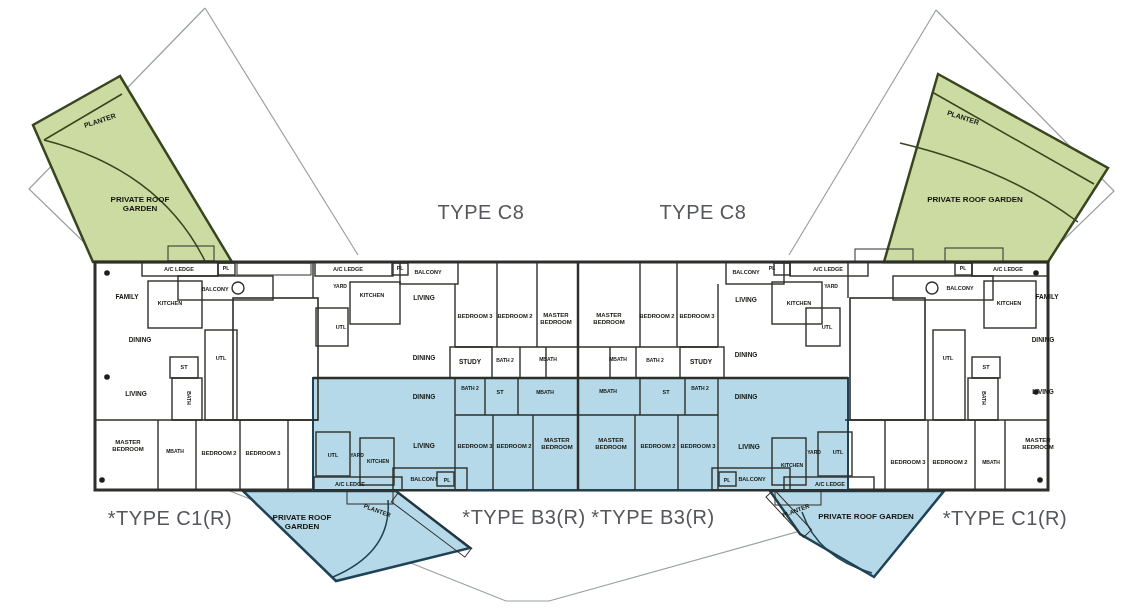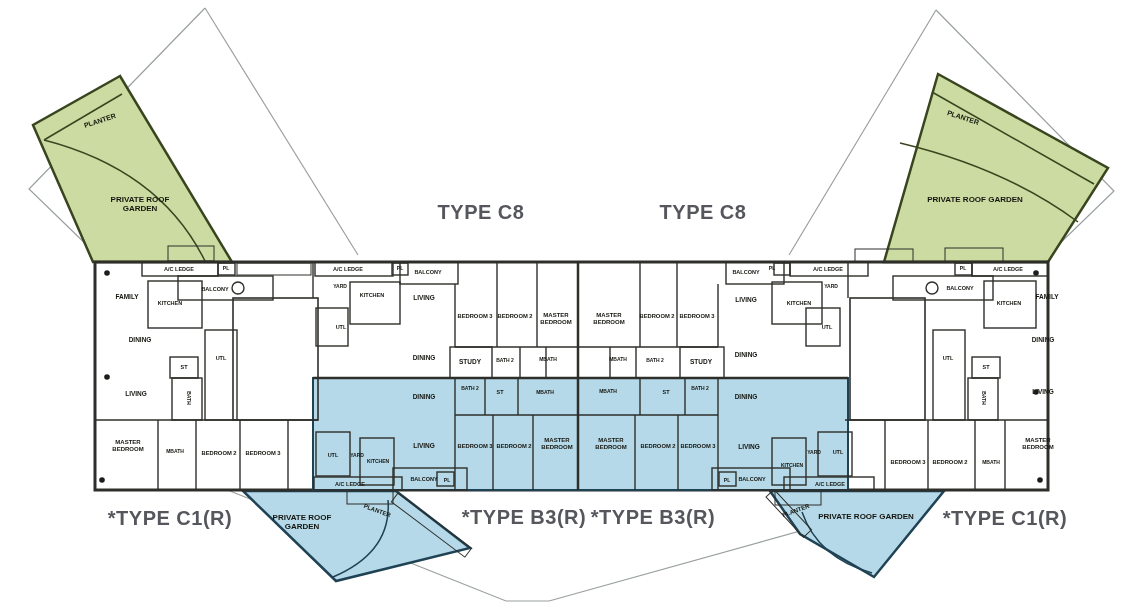--- a/index.html
+++ b/index.html
@@ -3,21 +3,21 @@
 <meta charset="utf-8">
 <style>
   html,body{margin:0;padding:0;background:#fff;}
   .plan{position:relative;width:1144px;height:610px;background:var(--background,#fff);overflow:hidden;
         font-family:"Liberation Sans",sans-serif;}
   .plan svg{position:absolute;left:0;top:0;}
   #labels{position:absolute;left:0;top:0;width:100%;height:100%;}
   .room-label{position:absolute;font-size:6.5px;color:var(--room-label-text,#15150f);
               white-space:pre;text-align:center;line-height:1.15;font-weight:bold;
               font-family:"Liberation Sans",sans-serif;}
-  .type-label{position:absolute;font-size:20px;font-weight:700;color:var(--type-label-text,#55575c);
+  .type-label{position:absolute;font-size:20px;font-weight:400;color:var(--type-label-text,#55575c);
               white-space:pre;letter-spacing:0.5px;font-family:"Liberation Sans",sans-serif;}
   .fill-green{fill:var(--green);}
   .fill-blue{fill:var(--blue);}
   .stroke-green{stroke:var(--green-outline);}
   .stroke-blue{stroke:var(--blue-outline);}
   .wall{stroke:var(--wall-dark);fill:none;}
   .boundary{stroke:var(--boundary-line);fill:none;}
 </style>
 </head>
 <body>

